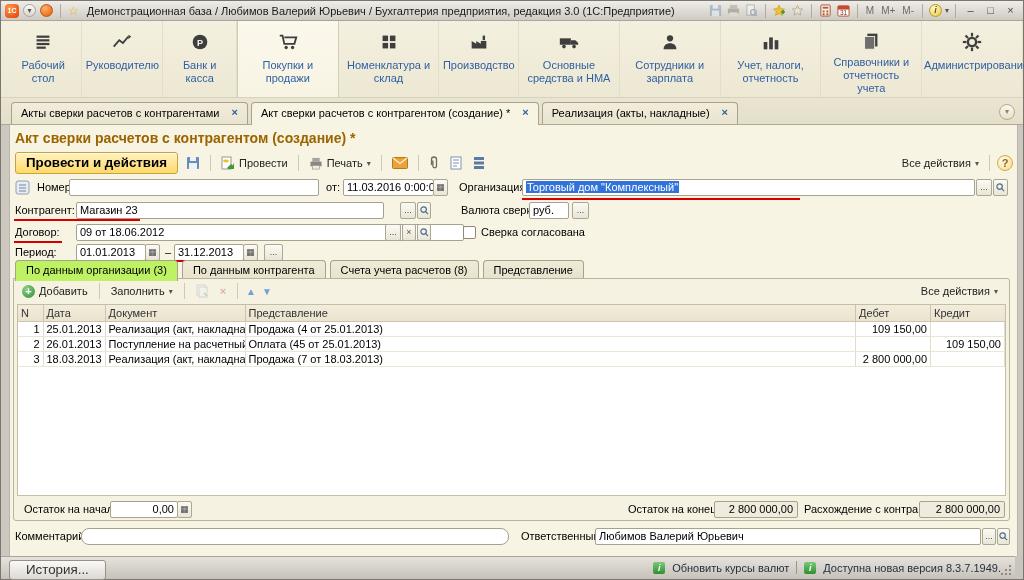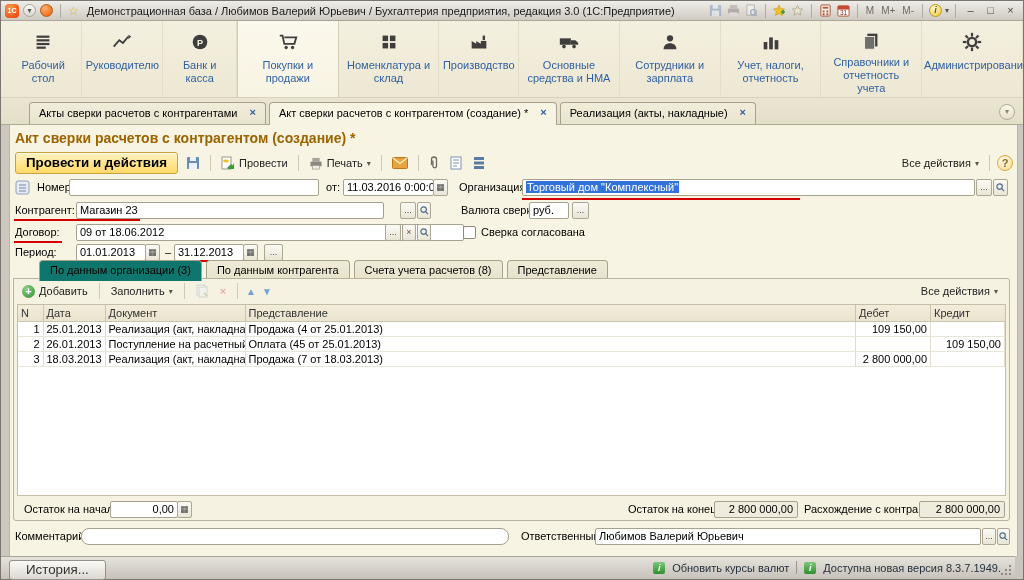--- a/index.html
+++ b/index.html
@@ -34,21 +34,21 @@
     background:linear-gradient(#F4F0DF,#EDE8D3); border-bottom:1px solid #D8D3BE;
     display:flex; align-items:stretch; padding-left:4px; }
   .rsec { flex:0 1 auto; min-width:72px; padding:6px 8px 2px 8px; text-align:center; cursor:pointer;
     border-right:1px solid #E3DEC9; display:flex; flex-direction:column; align-items:center; }
   .rsec.active { background:linear-gradient(#FBF8EC,#F8F4E3); border-left:1px solid #D2CDB6; border-right:1px solid #D2CDB6; }
   .ricon { height:30px; display:flex; align-items:center; justify-content:center; }
   .rlabel { color:#2E5FA3; line-height:13px; max-width:96px; margin-top:2px; }
 
   
   .doctabs { position:absolute; top:97px; left:0; right:0; height:27px;
-    background:linear-gradient(#EAE5D0,#E4DFC9); border-bottom:1px solid #AFA992; display:flex; align-items:flex-end; padding-left:28px; }
+    background:linear-gradient(#EAE5D0,#E4DFC9); border-bottom:1px solid #AFA992; display:flex; align-items:flex-end; padding-left:10px; }
   .dtab { position:relative; margin-right:3px; padding:4px 9px 5px 9px; background:linear-gradient(#F2EDDA,#E9E4CF);
     border:1px solid #A8A28C; border-bottom:none; border-radius:4px 4px 0 0; white-space:nowrap; cursor:pointer; display:flex; gap:12px; }
   .dtab.active { background:#F8F4E3; padding-bottom:6px; margin-bottom:-1px; }
   .dtab .x { color:#2E5FA3; font-weight:bold; font-size:11px; line-height:11px; }
   .dtabs-more { position:absolute; right:8px; top:6px; width:16px; height:16px; border-radius:50%;
     background:linear-gradient(#FAF7EA,#E8E2CC); border:1px solid #B1AB95; text-align:center; line-height:14px; color:#8A8468; font-size:8px; }
 
   
   .content { position:absolute; top:124px; left:0; right:0; bottom:23px; background:#F8F4E3; }
   .frameL { position:absolute; left:0; top:0; bottom:0; width:9px; background:#CCC8C0; border-right:1px solid #BAB6AE; }
@@ -70,21 +70,21 @@
     line-height:15px; padding:0 3px; white-space:nowrap; overflow:hidden; }
   .inbtn { position:absolute; height:17px; background:linear-gradient(#FBFAF4,#E9E5D6); border:1px solid #ABA793;
     border-radius:2px; text-align:center; color:#4A4A4A; font-size:9px; line-height:15px; cursor:pointer; }
   .sel { background:#3273D9; color:#fff; padding:0 1px; }
   .redline { position:absolute; height:2px; background:#D40000; }
   .chk { position:absolute; width:13px; height:13px; background:#fff; border:1px solid #8E8A76; border-radius:2px; }
 
   .itabs { position:absolute; left:14px; top:135px; height:19px; display:flex; align-items:flex-end; }
   .itab { padding:3px 10px 3px 10px; background:linear-gradient(#F0EBD7,#E7E2CC); border:1px solid #A8A28C; border-bottom:none;
     border-radius:4px 4px 0 0; margin-right:4px; white-space:nowrap; cursor:pointer; }
-  .itab.active { background:#0f766e; padding-bottom:5px; margin-bottom:-2px; position:relative; z-index:3;margin-left:24px; }
+  .itab.active { background:#bef264; padding-bottom:5px; margin-bottom:-2px; position:relative; z-index:3; }
 
   .panel { position:absolute; left:12px; top:153px; width:997px; height:243px; background:#F6F2E1;
     border:1px solid #B9B39D; border-radius:0 3px 3px 3px; }
   .ptool { position:absolute; left:5px; right:8px; top:2px; height:20px; display:flex; align-items:center; gap:6px; }
   .gplus { width:13px; height:13px; border-radius:50%; background:radial-gradient(circle at 35% 30%, #8CD08C,#2E8F2E);
     color:#fff; font-weight:bold; text-align:center; line-height:12px; font-size:11px; }
   .arr { font-size:10px; color:#6FA1D9; }
   .dis { opacity:.4; }
 
   .twrap { position:absolute; left:3px; right:3px; top:25px; height:192px; background:#fff; border:1px solid #C4BEA8; overflow:hidden; }

